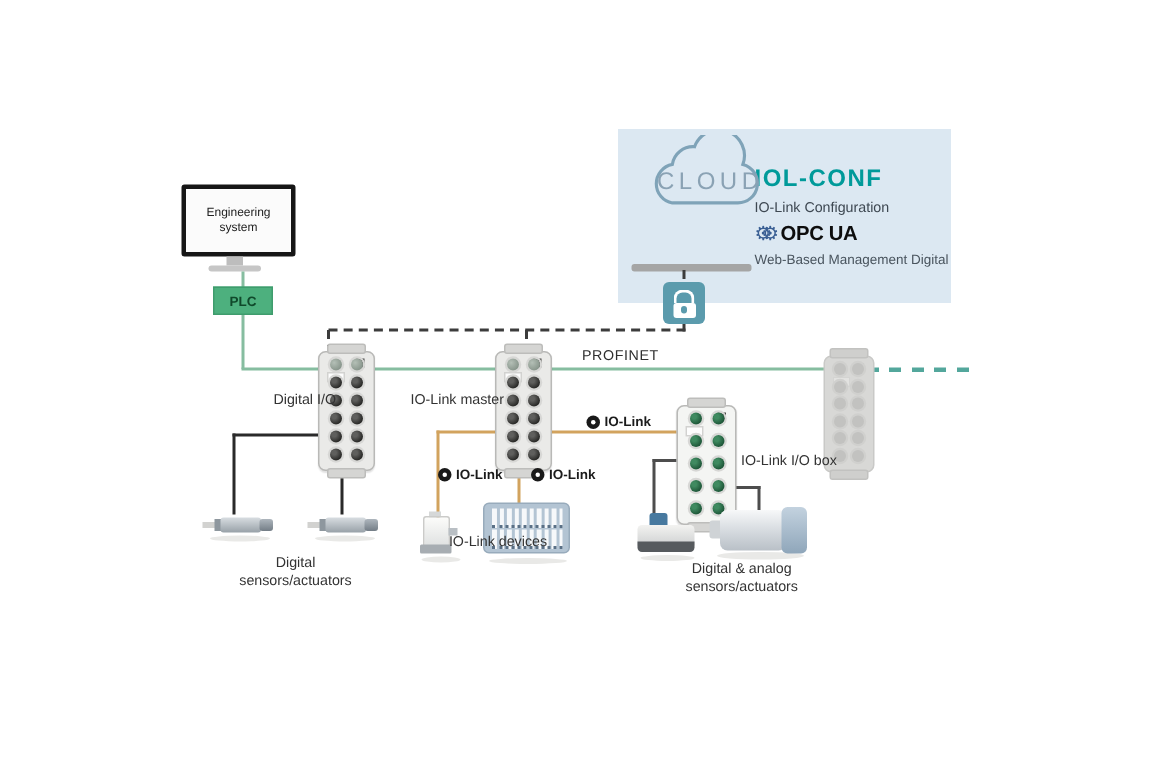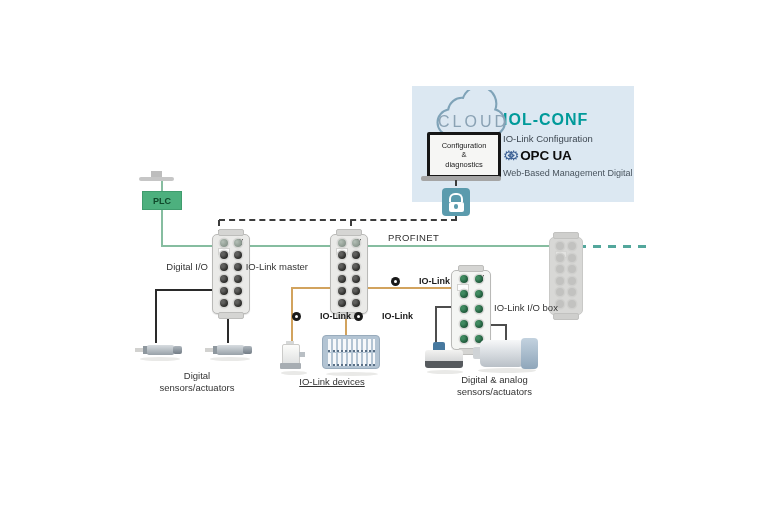--- a/index.html
+++ b/index.html
@@ -72,21 +72,21 @@
   .mod.ghost{width:32px;height:76px;background:#d8d8d6;border-color:#c9c9c7;box-shadow:none;}
   .mod.ghost::before,.mod.ghost::after{background:#cfcfcd;border-color:#c2c2c0;}
   .mod.ghost .ports i{background:#c2c2c0;box-shadow:0 0 0 1.5px #d0d0ce;}
   .mod.ghost .head::before{background:#e2e2e0;border-color:#d4d4d2;}
   .mod.ghost .head::after{background:#b4b4b2;}
 
   
   .lbl{position:absolute;font-size:9.5px;color:#333;line-height:1.3;z-index:3;}
   .r{text-align:right;} .c{text-align:center;white-space:pre-line;}
   .profinet{letter-spacing:0.4px;color:#2f2f2f;}
-  .iolb{position:absolute;display:flex;align-items:center;gap:19px;font-size:9px;font-weight:bold;color:#1b1b1b;z-index:3;}
+  .iolb{position:absolute;display:flex;align-items:center;gap:3px;font-size:9px;font-weight:bold;color:#1b1b1b;z-index:3;}
   .iol-dot{width:9px;height:9px;border-radius:50%;background:#191919;display:flex;align-items:center;justify-content:center;}
   .iol-dot::after{content:"";width:3px;height:3px;background:#fff;border-radius:50%;}
 
   
   .shadow{position:absolute;background:#e9e9e7;border-radius:50%;}
   .sensor{position:absolute;width:48px;height:16px;z-index:2;}
   .sensor .tip{position:absolute;left:0;top:6px;width:9px;height:4px;background:#d2d2d0;}
   .sensor .collar{position:absolute;left:8px;top:4px;width:5px;height:8px;background:#8e979e;}
   .sensor .sbody{position:absolute;left:12px;top:3px;width:27px;height:10px;border-radius:2px;
     background:linear-gradient(#d8dde1,#98a1a8);}
@@ -130,37 +130,36 @@
   </svg>
   <div class="cloud-word">CLOUD</div>
   <div class="panel-title">IOL-CONF</div>
   <div class="panel-sub">IO-Link Configuration</div>
   <div class="opc-row">
     <span class="opc-gears">⚙⚙</span>
     <span class="opc-txt">OPC UA</span>
   </div>
   <div class="panel-cap">Web-Based Management Digital</div>
 
-  <div class="laptop">
-    <span>Configuration
-&amp;
-diagnostics</span>
-  </div>
   <div class="laptop-base"></div>
 
   <div class="dash-v" style="left:455px;top:180px;height:41px;z-index:2;"></div>
   <div class="dash-h" style="left:219px;top:219px;width:238px;"></div>
   <div class="dash-v" style="left:218px;top:220px;height:16px;"></div>
   <div class="dash-v" style="left:350px;top:220px;height:16px;"></div>
 
   <div class="lock">
     <div class="shackle"></div>
     <div class="lockbody"></div>
   </div>
 
+  <div class="monitor">
+    <span>Engineering
+system</span>
+  </div>
   <div class="m-neck"></div>
   <div class="m-base"></div>
 
   <div class="ln green" style="left:161px;top:181px;width:2px;height:65px;"></div>
   <div class="plc">
     <span>PLC</span>
   </div>
   <div class="ln green" style="left:161px;top:245px;width:392px;height:2px;z-index:1;"></div>
   <div class="teal-dash" style="left:578px;top:245px;width:70px;"></div>
   <div class="lbl profinet" style="left:388px;top:232px;">PROFINET</div>
@@ -225,22 +224,22 @@
         <i></i>
         <i></i>
         <i></i>
         <i></i>
         <i></i>
         <i></i>
         <i></i>
       </div>
   </div>
 
-  <div class="lbl r" style="left:148px;top:261px;width:60px;">Digital I/O</div>
-  <div class="lbl r" style="left:244px;top:261px;width:64px;">IO-Link master</div>
+  <div class="lbl r" style="left:164px;top:261px;width:60px;">Digital I/O</div>
+  <div class="lbl r" style="left:272px;top:261px;width:64px;">IO-Link master</div>
   <div class="lbl" style="left:494px;top:302px;">IO-Link I/O box</div>
 
   <div class="ln blk" style="left:155px;top:289px;width:58px;height:2px;"></div>
   <div class="ln blk" style="left:155px;top:289px;width:2px;height:54px;"></div>
   <div class="ln blk" style="left:227px;top:313px;width:2px;height:30px;"></div>
 
   <div class="ln org" style="left:291px;top:287px;width:41px;height:2px;"></div>
   <div class="ln org" style="left:291px;top:287px;width:2px;height:61px;"></div>
   <div class="ln org" style="left:345px;top:314px;width:2px;height:26px;"></div>
   <div class="ln org" style="left:366px;top:287px;width:85px;height:2px;"></div>
@@ -300,17 +299,17 @@
   <div class="motor">
     <div class="mshaft"></div>
     <div class="mbody"></div>
     <div class="mcap"></div>
   </div>
   <div class="shadow" style="left:427px;top:370px;width:36px;height:4px;"></div>
   <div class="shadow" style="left:478px;top:368px;width:58px;height:5px;"></div>
 
   <div class="lbl c" style="left:147px;top:370px;width:100px;">Digital
 sensors/actuators</div>
-  <div class="lbl c" style="left:287px;top:376px;width:90px;text-decoration:underline;">IO-Link devices</div>
+  <div class="lbl c" style="left:287px;top:356px;width:90px;">IO-Link devices</div>
   <div class="lbl c" style="left:437px;top:374px;width:115px;">Digital &amp; analog
 sensors/actuators</div>
 
 </div>
 
 </body></html>

